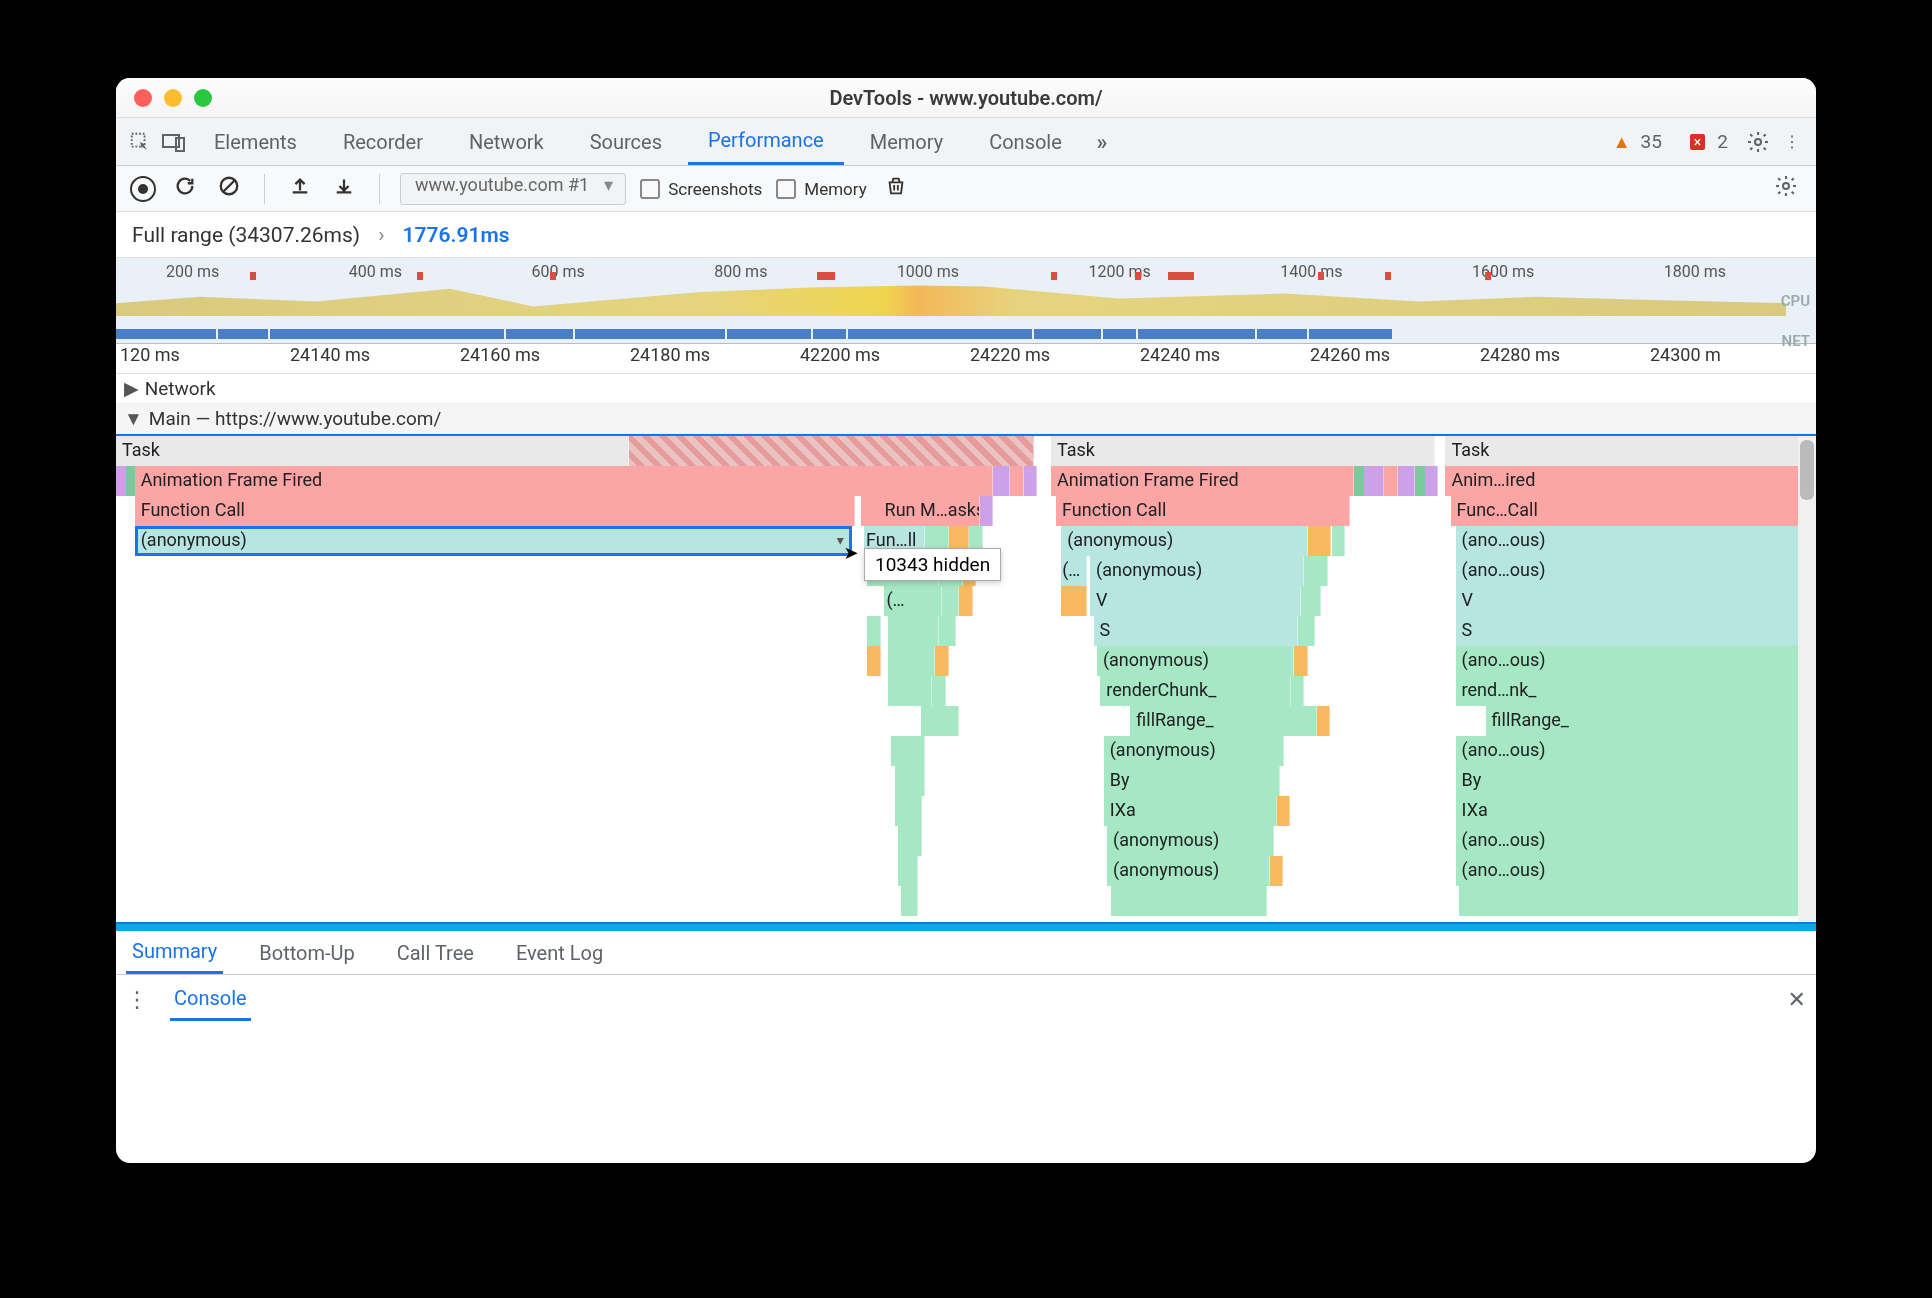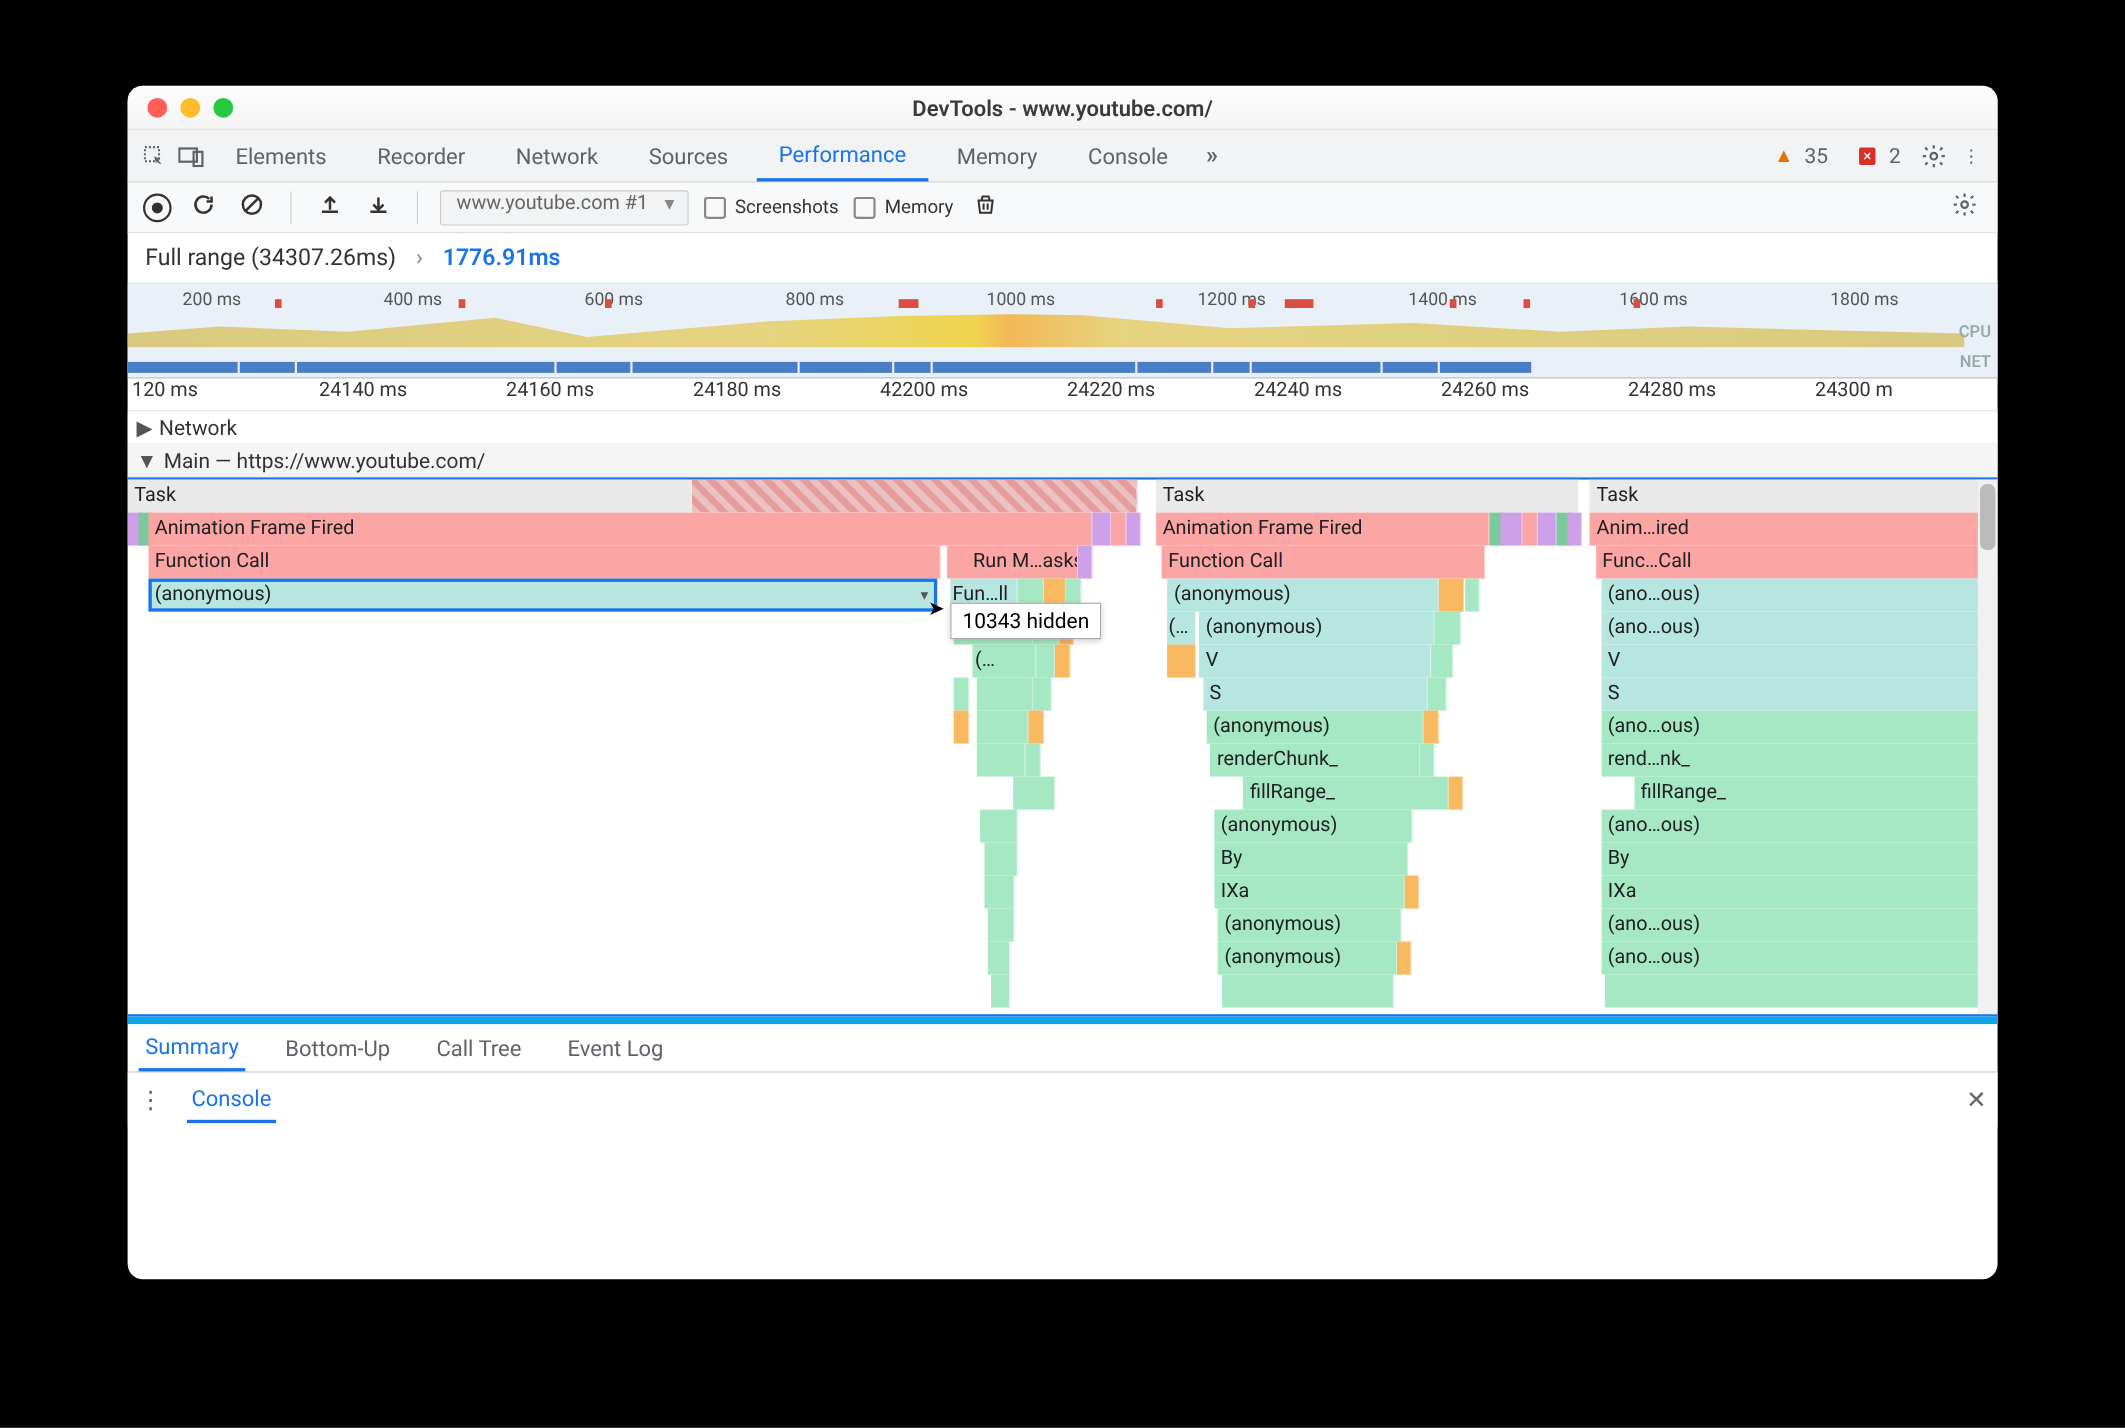--- a/index.html
+++ b/index.html
@@ -32,21 +32,21 @@
   .toolbar .spacer{flex:1;}
 
   .breadcrumb { height:46px; padding:0 16px; display:flex;align-items:center;gap:18px;font-size:21px; border-bottom:1px solid #ddd; }
   .breadcrumb .full{color:#333;}
   .breadcrumb .sel{color:#1a73e8;font-weight:600;}
   .chev{color:#888;}
 
   .overview { height:86px; background:#e9f0f7; position:relative; border-bottom:1px solid #bbb; }
   .overview .axis { display:flex;justify-content:space-between;padding:4px 50px;font-size:16px;color:#555; position:absolute;top:0;left:0;right:40px; }
   .ov-label {position:absolute;right:6px;font-size:15px;font-weight:600;color:#9aa;}
-  .ov-cpu{top:34px;} .ov-net{top:62px;}
+  .ov-cpu{top:34px;} .ov-net{top:74px;}
   .ov-wave{position:absolute;left:0;right:30px;top:26px;height:32px;background:linear-gradient(to right,#d6c36a 0%, #e5cf6a 35%, #f0d030 46%, #f5ae3b 48%, #e5cf6a 54%, #d6c36a 100%);opacity:.85;clip-path:polygon(0 60%,5% 40%,12% 55%,20% 15%,25% 70%,35% 25%,42% 10%,48% 5%,52% 8%,60% 45%,70% 30%,78% 55%,85% 40%,92% 50%,100% 60%,100% 100%,0 100%);}
   .ov-net-bars{position:absolute;left:0;right:30px;bottom:4px;height:10px;display:flex;gap:2px;}
   .ov-net-bars span{height:100%;background:#4a7ec6;}
   .ov-marks{position:absolute;top:14px;left:0;right:30px;height:10px;}
   .ov-marks span{position:absolute;top:0;width:6px;height:8px;background:#d84e3f;}
 
   .detail-axis { height:30px; display:flex; font-size:18px;color:#333;border-bottom:1px solid #ddd; }
   .detail-axis span{flex:1;text-align:left;padding-left:4px;}
 
   .section-hdr{height:30px;display:flex;align-items:center;padding-left:8px;font-size:19px;color:#333;background:#fff;border-bottom:1px solid #eee;}

